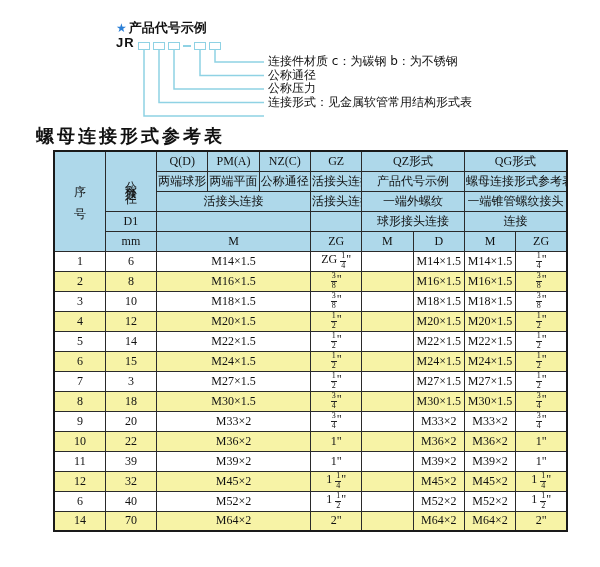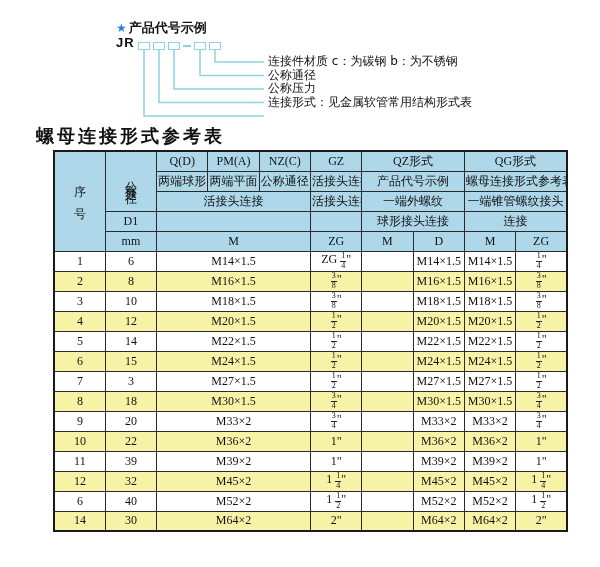--- a/index.html
+++ b/index.html
@@ -258,21 +258,21 @@
         <td>40</td>
         <td colspan="3">M52×2</td>
         <td>1 <span class="frac"><span class="fnum">1</span><span class="fden">2</span></span>"</td>
         <td></td>
         <td>M52×2</td>
         <td>M52×2</td>
         <td>1 <span class="frac"><span class="fnum">1</span><span class="fden">2</span></span>"</td>
       </tr>
       <tr class="alt">
         <td>14</td>
-        <td>30</td>
+        <td>70</td>
         <td colspan="3">M64×2</td>
         <td>2"</td>
         <td></td>
         <td>M64×2</td>
         <td>M64×2</td>
         <td>2"</td>
       </tr>
     </tbody>
 </table>
 

